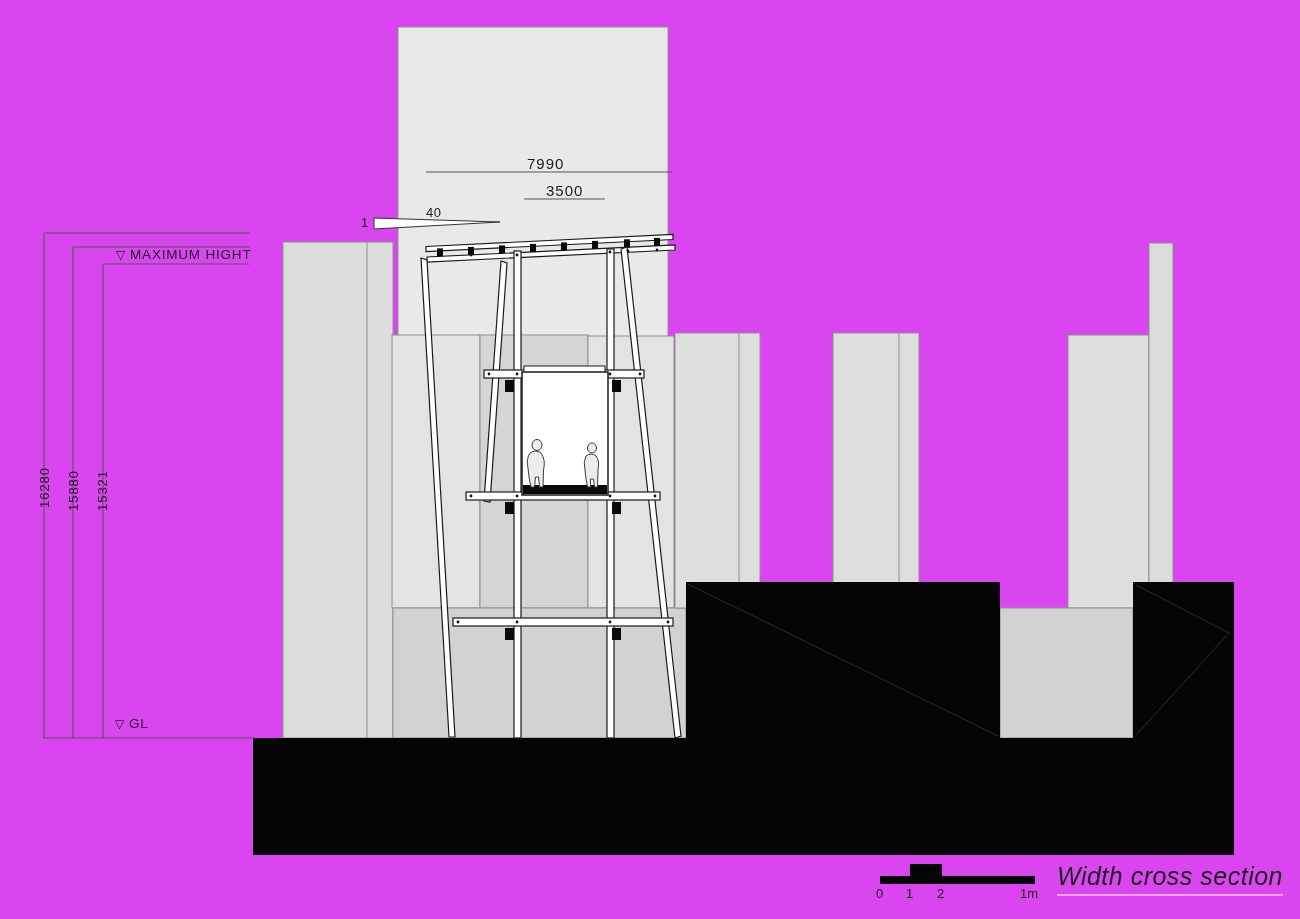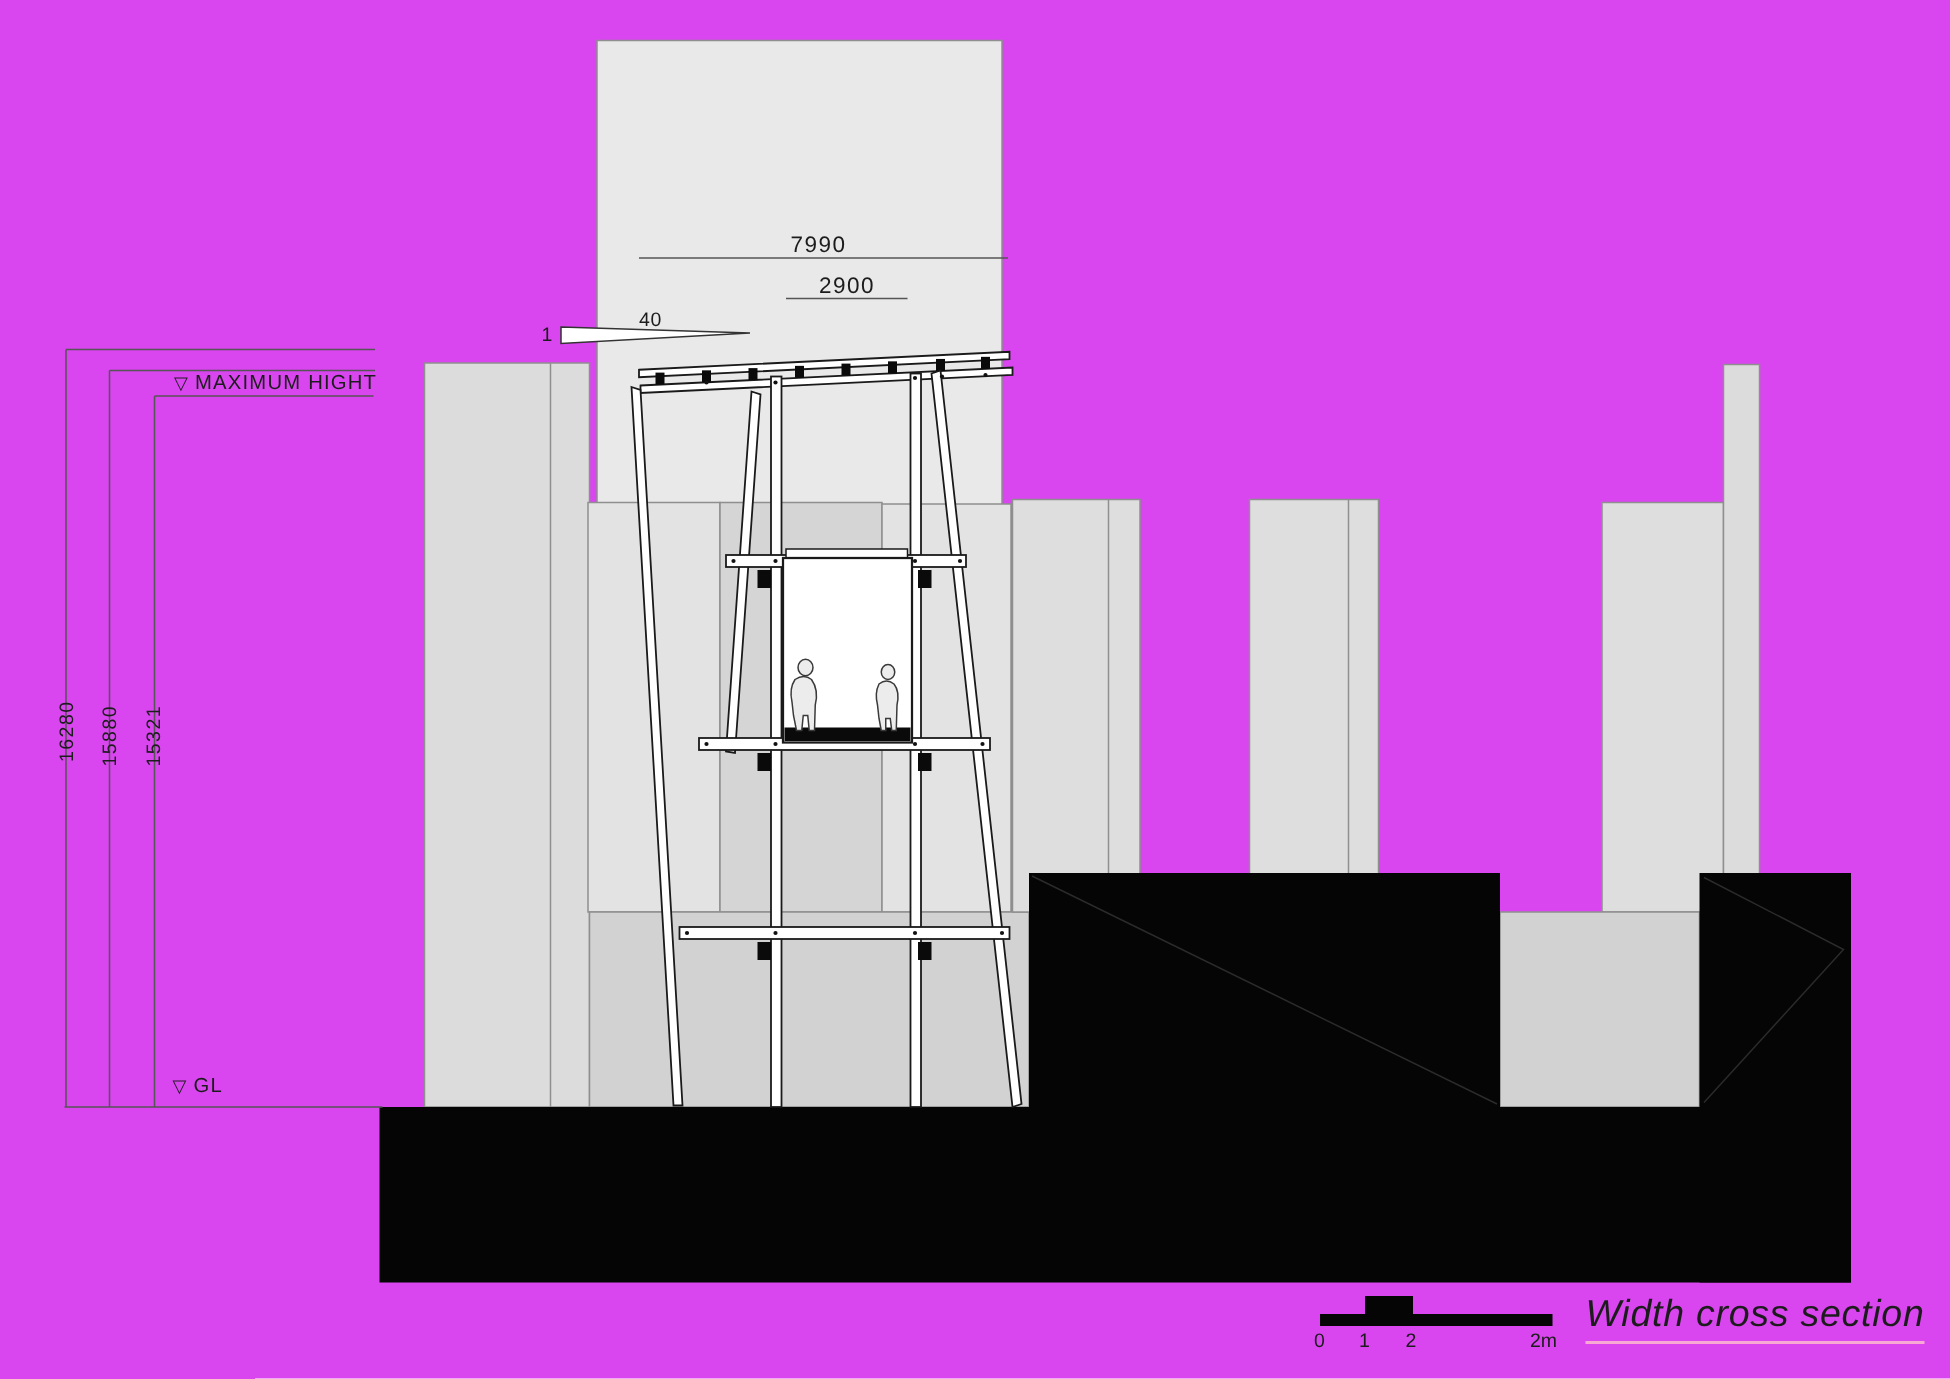--- a/index.html
+++ b/index.html
@@ -138,31 +138,31 @@
     </g>
 
     <g fill="#050505">
       <rect x="880" y="876" width="30" height="8"></rect>
       <rect x="910" y="864" width="32" height="20"></rect>
       <rect x="942" y="876" width="93" height="8"></rect>
     </g>
   </svg>
 
   <div class="txt dim" style="left:527px;top:155px;">7990</div>
-  <div class="txt dim" style="left:546px;top:182px;">2900</div>
+  <div class="txt dim" style="left:546px;top:182px;">3500</div>
   <div class="txt dim-sm" style="left:426px;top:205px;">40</div>
   <div class="txt dim-sm" style="left:361px;top:215px;">1</div>
 
   <div class="txt lvl" style="left:116px;top:217px;"><span class="marker">▽</span><span>MAXIMUM HIGHT</span></div>
 
   <div class="txt lvl" style="left:115px;top:686px;"><span class="marker">▽</span><span>GL</span></div>
 
   <div class="txt vdim" style="left:9px;top:480px;">16280</div>
   <div class="txt vdim" style="left:38px;top:483px;">15880</div>
   <div class="txt vdim" style="left:67px;top:483px;">15321</div>
 
   <div class="txt scale-num" style="left:876px;top:886px;">0</div>
   <div class="txt scale-num" style="left:906px;top:886px;">1</div>
   <div class="txt scale-num" style="left:937px;top:886px;">2</div>
-  <div class="txt scale-num" style="left:1020px;top:886px;">2m</div>
+  <div class="txt scale-num" style="left:1020px;top:886px;">1m</div>
 
   <div class="txt title" style="left:1057px;top:862px;">Width cross section</div>
 </div>
 
 </body></html>

